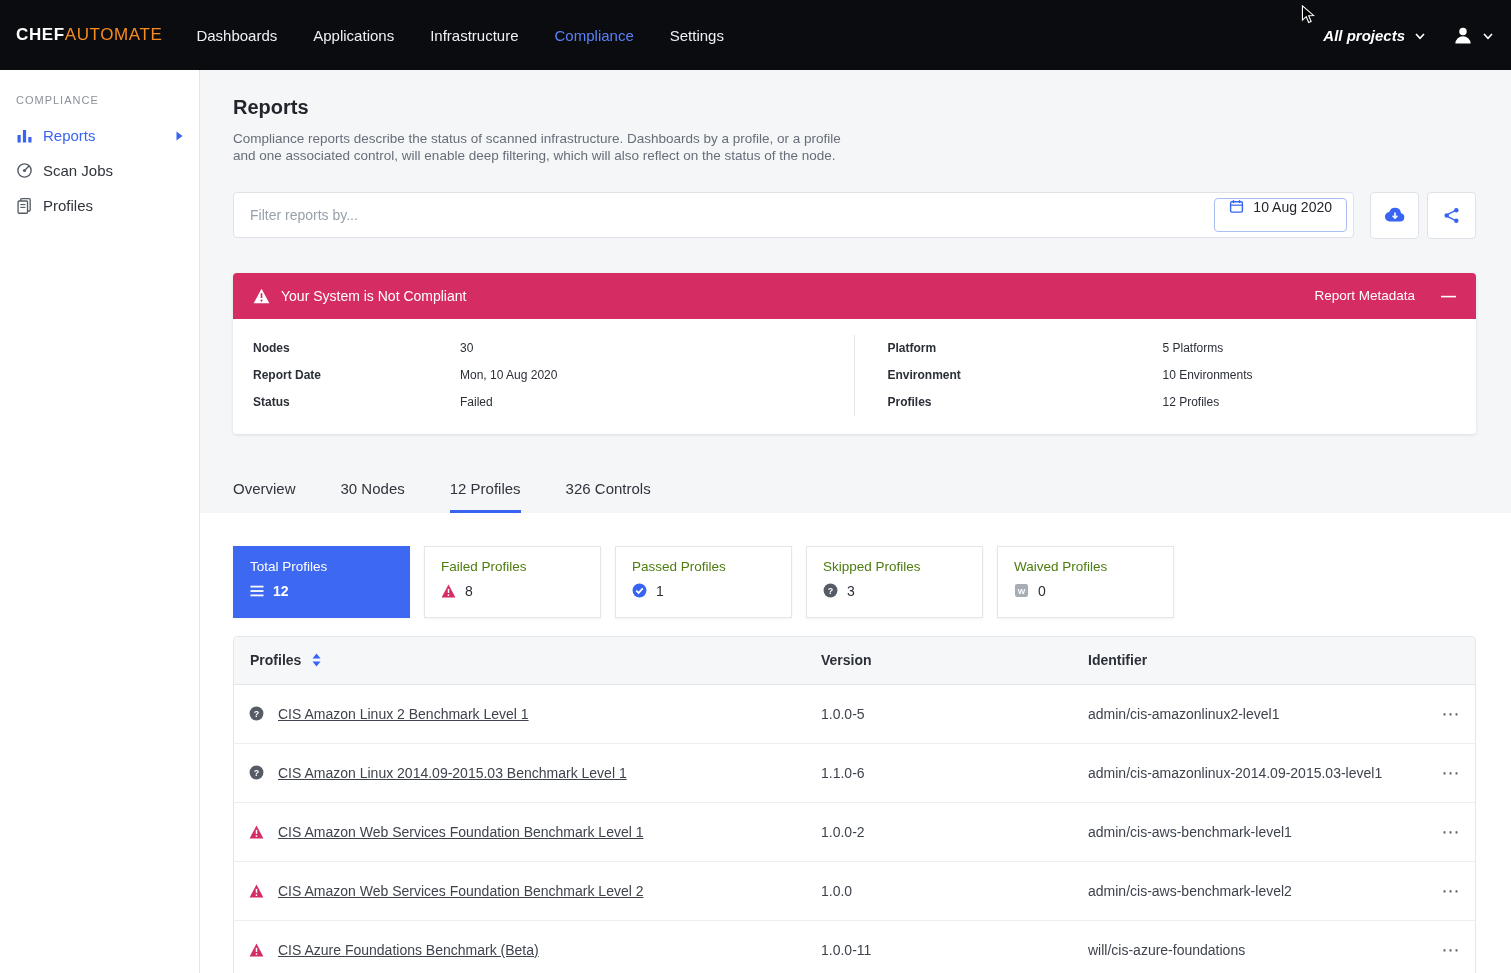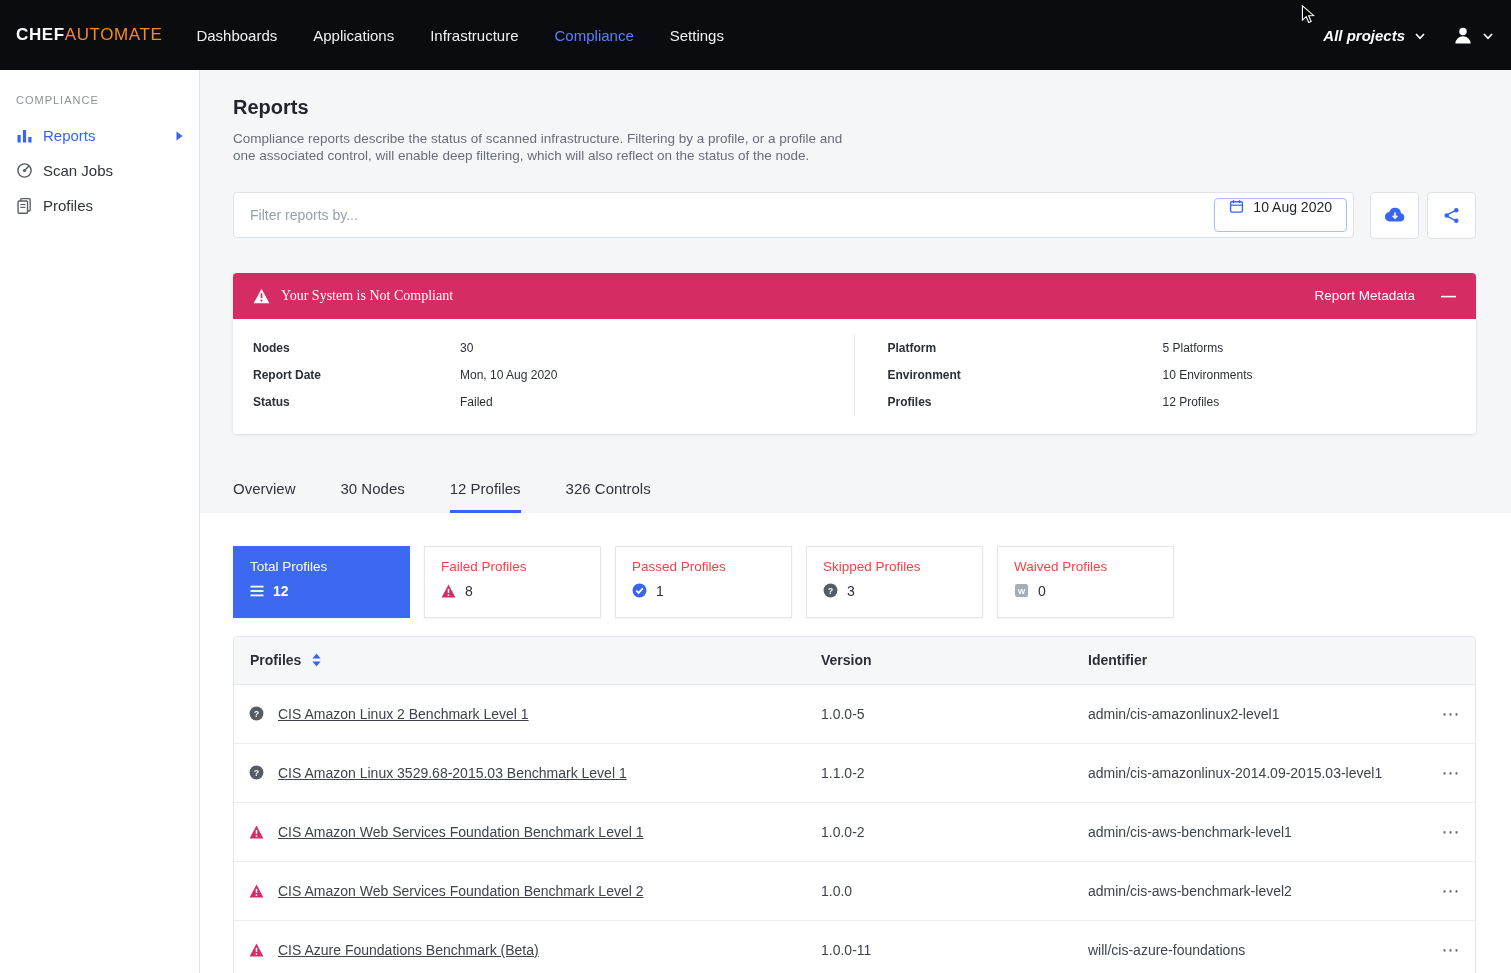--- a/index.html
+++ b/index.html
@@ -38,21 +38,21 @@
   .filter-input-wrap { flex:1; height:46px; background:#fff; border:1px solid #dfe3e8; border-radius:4px; display:flex; align-items:center; padding:0 6px 0 16px; }
   .filter-input-wrap input { border:none; outline:none; flex:1; font-size:14px; font-family:inherit; color:#333; background:transparent; }
   .filter-input-wrap input::placeholder { color:#97a0ab; }
   .date-btn { display:flex; align-items:flex-start; gap:9px; height:34px; padding:0 14px; border:1px solid #a9bdf2; border-radius:4px; background:#fff; font-size:14px; color:#23262d; cursor:pointer; white-space:nowrap; }
   .btn-group { display:flex; gap:8px; }
   .icon-btn { width:49px; height:47px; background:#fff; border:1px solid #dfe3e8; border-radius:4px; display:flex; align-items:center; justify-content:center; cursor:pointer; }
 
   
   .banner-card { margin-top:34px; border-radius:4px; overflow:hidden; box-shadow:0 1px 3px rgba(40,50,70,.12); }
   .banner { height:46px; background:#d62c64; display:flex; align-items:center; padding:0 20px; color:#fff; }
-  .banner-msg { margin-left:11px; font-size:14px;font-family:Liberation Serif, serif; }
+  .banner-msg { margin-left:11px; font-size:14px; }
   .banner-right { margin-left:auto; display:flex; align-items:center; gap:26px; font-size:13.5px; }
   .banner-minus { font-weight:700; font-size:15px; cursor:pointer; line-height:1; }
   .meta { background:#fff; display:flex; padding:16px 0 18px; }
   .meta-col { width:50%; }
   .meta-col.left { border-right:1px solid #e4e7ea; padding-left:20px; }
   .meta-col.right { padding-left:33px; }
   .meta-row { display:flex; align-items:center; height:27px; font-size:12px; }
   .meta-label { font-weight:700; color:#2b2f37; }
   .meta-col.left .meta-label { width:207px; }
   .meta-col.right .meta-label { width:275px; }
@@ -60,21 +60,21 @@
 
   
   .tabs { display:flex; gap:45px; margin-top:46px; }
   .tab { padding-bottom:13px; font-size:15px; color:#30343c; border-bottom:3px solid transparent; cursor:pointer; }
   .tab.active { border-color:#3864f2; }
 
   
   .cards { display:flex; gap:14px; }
   .card { width:177px; height:72px; background:#fff; border:1px solid #e3e6ea; border-radius:0; padding:12px 16px; box-shadow:0 1px 2px rgba(40,50,70,.06); cursor:pointer; }
   .card.active { background:#3d68f2; border-color:#3d68f2; }
-  .card-title { font-size:13.5px; color:#ef4444; }
+  .card-title { font-size:13.5px; color:#4d7c0f; }
   .card.active .card-title { color:#fff; }
   .card-count { display:flex; align-items:center; gap:9px; margin-top:9px; font-size:14px; color:#2b2f37; }
   .card.active .card-count { color:#fff;font-weight:bold; }
 
   
   .ptable { margin-top:18px; border:1px solid #e3e6ea; border-radius:4px; background:#fff; overflow:hidden; }
   .thead { display:grid; grid-template-columns:587px 267px 1fr 48px; height:48px; align-items:center; background:#f6f7f9; border-bottom:1px solid #e3e6ea; font-size:14px; font-weight:700; color:#2b2f37; }
   .th-profiles { padding-left:16px; display:flex; align-items:center; gap:11px; cursor:pointer; }
   .sort { display:flex; flex-direction:column; gap:2px; }
   .trow { display:grid; grid-template-columns:44px 543px 267px 1fr 48px; height:59px; align-items:center; border-bottom:1px solid #eceef1; font-size:14px; color:#3e434d; background:#fff; }
@@ -161,21 +161,21 @@
             <line x1="4.6" y1="11" x2="10" y2="11" stroke="#565c66" stroke-width="1.2"></line>
           </svg>
       </span>
       <span>Profiles</span>
     </div>
   </div>
 
   <div class="main">
     <div class="gray">
       <div class="page-title">Reports</div>
-      <div class="page-desc">Compliance reports describe the status of scanned infrastructure. Filtering by a profile, or a profile and one associated control, will enable deep filtering, which will also reflect on the status of the node.</div>
+      <div class="page-desc">Compliance reports describe the status of scanned infrastructure. Dashboards by a profile, or a profile and one associated control, will enable deep filtering, which will also reflect on the status of the node.</div>
 
       <div class="filter-row">
         <div class="filter-input-wrap">
           <input type="text" placeholder="Filter reports by..." style="">
           <button class="date-btn">
             <span style="display:inline-flex;">
               <svg width="15" height="15" viewBox="0 0 16 16">
                   <rect x="1.7" y="3" width="12.6" height="11" rx="1.4" fill="none" stroke="#3864f2" stroke-width="1.5"></rect>
                   <line x1="4.8" y1="1.2" x2="4.8" y2="4.4" stroke="#3864f2" stroke-width="1.5"></line>
                   <line x1="11.2" y1="1.2" x2="11.2" y2="4.4" stroke="#3864f2" stroke-width="1.5"></line>
@@ -361,22 +361,22 @@
           <span class="dots">⋯</span>
         </div>
 
         <div class="trow">
           <span class="row-icon">
             <svg width="15" height="15" viewBox="0 0 16 16">
                 <circle cx="8" cy="8" r="7.4" fill="#565c66"></circle>
                 <text x="8" y="11.4" font-size="9.5" font-weight="bold" fill="#fff" text-anchor="middle" font-family="Liberation Sans, sans-serif">?</text>
               </svg>
           </span>
-          <span><a class="profile-link">CIS Amazon Linux 3529.68-2015.03 Benchmark Level 1</a></span>
-          <span>1.1.0-2</span>
+          <span><a class="profile-link">CIS Amazon Linux 2014.09-2015.03 Benchmark Level 1</a></span>
+          <span>1.1.0-6</span>
           <span>admin/cis-amazonlinux-2014.09-2015.03-level1</span>
           <span class="dots">⋯</span>
         </div>
 
         <div class="trow">
           <span class="row-icon">
             <svg width="15" height="14" viewBox="0 0 16 15">
                 <polygon points="8,0.6 15.4,14.4 0.6,14.4" fill="#d62c64"></polygon>
                 <line x1="8" y1="5.2" x2="8" y2="9.6" stroke="#fff" stroke-width="1.6"></line>
                 <circle cx="8" cy="11.9" r="1" fill="#fff"></circle>

